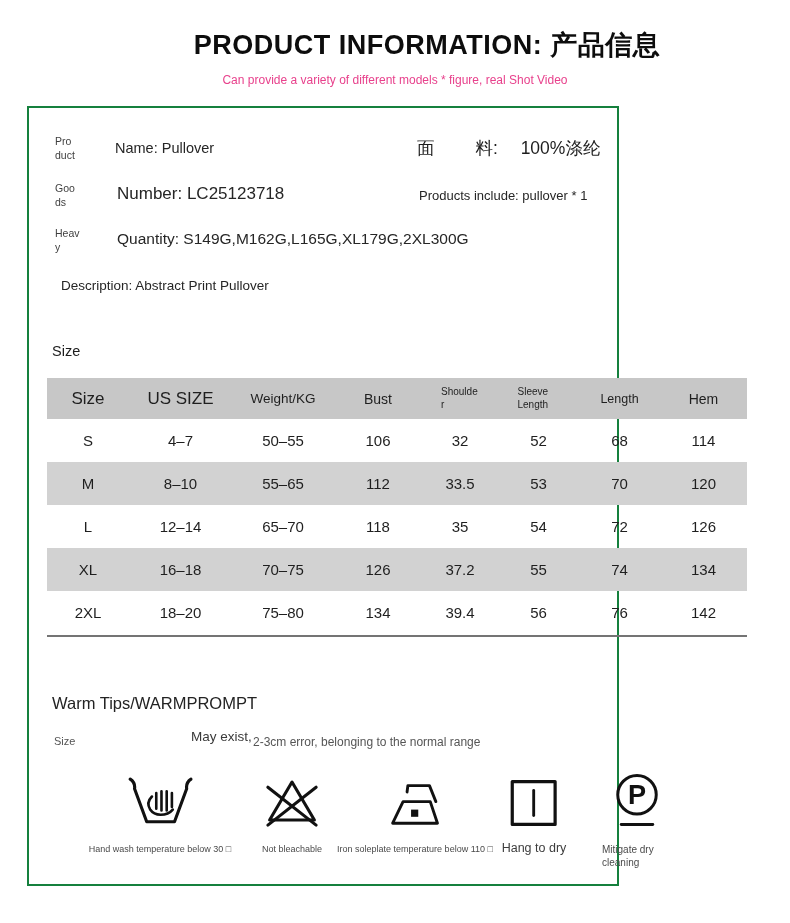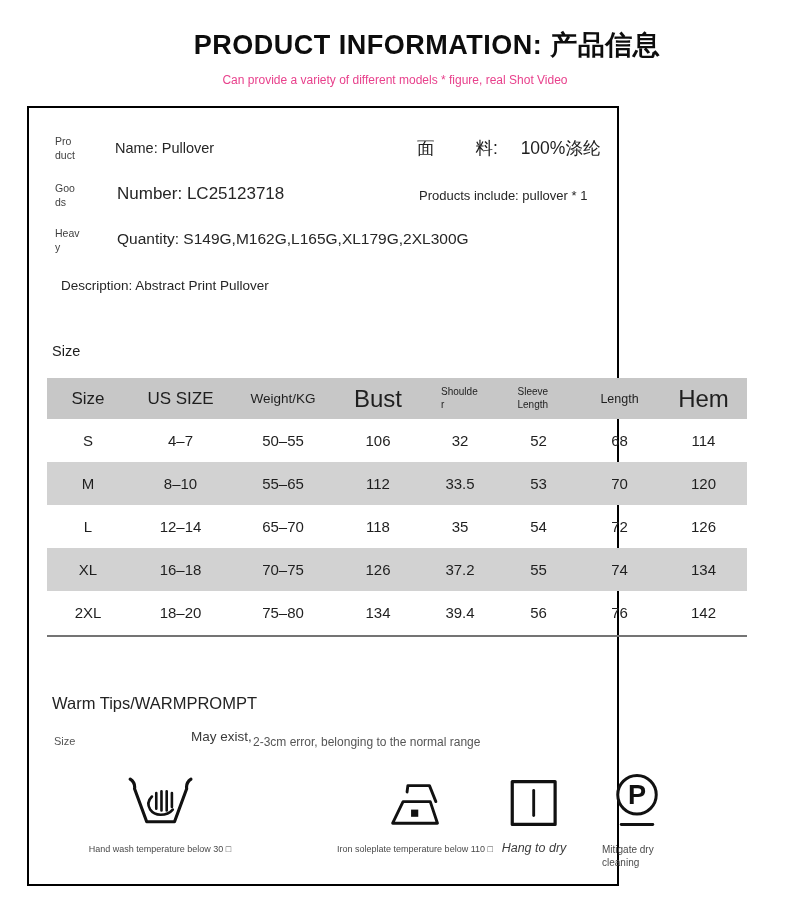--- a/index.html
+++ b/index.html
@@ -7,21 +7,21 @@
               font-family:"Liberation Sans", sans-serif; color:#262626; }
   .stage { position:relative; width:790px; height:923px; overflow:hidden; }
 
   .page-title { position:absolute; top:27px; left:0; width:100%;
                 text-align:center; font-size:27px; font-weight:bold;
                 letter-spacing:.5px; color:#0d0d0d;margin-left:32px; }
   .page-subtitle { position:absolute; top:73px; left:0; width:100%;
                    text-align:center; font-size:12px; color:#e8418c; }
 
   .main-box { position:absolute; left:27px; top:106px; width:592px; height:780px;
-              border:2px solid #000000; background:#fff; }
+              border:2px solid #15803d; background:#fff; }
 
   .mini-label { position:absolute; font-size:10.5px; color:#3f3f3f; line-height:1.3; }
   .mini-label span { display:block; }
   .lbl-product { left:26px; top:27px; }
   .lbl-goods   { left:26px; top:74px; }
   .lbl-heavy   { left:26px; top:119px; }
 
   .val-name     { position:absolute; left:86px; top:32px; font-size:14.5px; }
   .val-number   { position:absolute; left:88px; top:76px; font-size:17px; }
   .val-quantity { position:absolute; left:88px; top:122px; font-size:15.5px; }
@@ -36,21 +36,21 @@
 
   table.size-table { position:absolute; left:18px; top:270px; width:700px;
                      border-collapse:collapse; table-layout:fixed; color:#1f1f1f; }
   table.size-table th, table.size-table td { text-align:center; vertical-align:middle;
                      font-weight:normal; padding:0; }
   table.size-table thead tr { height:41px; background:#c7c7c7; }
   table.size-table tbody tr { height:43px; }
   table.size-table tbody tr:nth-child(even) { background:#d2d2d2; }
   th.h-size, th.h-us { font-size:17px; }
   th.h-weight { font-size:13.5px; }
-  th.h-bust, th.h-hem { font-size:24px; }
+  th.h-bust, th.h-hem { font-size:14px; }
   th.h-shoulder, th.h-sleeve { font-size:10px; }
   th.h-length { font-size:12.5px; }
   th.h-shoulder i, th.h-sleeve i { display:inline-block; font-style:normal;
         text-align:left; line-height:1.25; }
   th.h-shoulder i { width:38px; word-break:break-all; }
   th.h-sleeve i { width:42px; }
   table.size-table td { font-size:15px; }
 
   .table-underline { position:absolute; left:18px; top:527px; width:700px;
                      border-top:2px solid #747474; }
@@ -59,21 +59,21 @@
   .tips-size    { position:absolute; left:25px; top:627px; font-size:11px; color:#555; }
   .tips-main    { position:absolute; left:162px; top:621px; font-size:13.5px; color:#3a3a3a; }
   .tips-detail  { position:absolute; left:224px; top:627px; font-size:12px; color:#555; }
 
   .care-item { position:absolute; top:662px; transform:translateX(-50%); text-align:center; }
   .care-item .icon-box { height:58px; display:flex; align-items:flex-end; justify-content:center; }
   .care-item svg { display:block; }
   .care-caption { margin-top:16px; font-size:9px; color:#4a4a4a; white-space:nowrap; }
   .care-1 { left:131px; } .care-2 { left:263px; } .care-3 { left:386px; }
   .care-4 { left:505px; } .care-5 { left:608px; }
-  .care-4 .care-caption { font-size:12.5px; color:#3d3d3d; margin-top:13px;font-style:italic; }
+  .care-4 .care-caption { font-size:12.5px; color:#3d3d3d; margin-top:13px; }
   .care-5 .care-caption { font-size:10px; white-space:normal; width:70px;
                           text-align:left; line-height:1.25; }
   .stroke { fill:none; stroke:#111; stroke-width:3.6; stroke-linecap:round; stroke-linejoin:round; }
   .fillblk { fill:#111; stroke:none; }
 </style>
 </head>
 <body>
 
 <div class="stage">
 
@@ -198,20 +198,29 @@
       <div class="icon-box">
         <svg width="66" height="56" viewBox="0 0 76 62">
           <path class="stroke" d="M4,7 q6,4 5,11 L23,56 h32 L69,18 q-1,-7 5,-11"></path>
           <path class="stroke" style="stroke-width:3" d="M34,23 V41 M40,21 V43 M46,21 V43 M52,23 V39"></path>
           <path class="stroke" style="stroke-width:3" d="M29,27 q-7,7 -2,15 q4,6 12,6 q9,0 14,-6"></path>
         </svg>
       </div>
       <div class="care-caption">Hand wash temperature below 30 □</div>
     </div>
 
+    <div class="care-item care-2">
+      <div class="icon-box">
+        <svg width="62" height="54" viewBox="0 0 72 62">
+          <path class="stroke" d="M36,9 L10,53 H62 Z"></path>
+          <path class="stroke" d="M8,15 L64,59 M64,15 L8,59"></path>
+        </svg>
+      </div>
+      <div class="care-caption">Not bleachable</div>
+    </div>
 
     <div class="care-item care-3">
       <div class="icon-box">
         <svg width="64" height="48" viewBox="0 0 80 60">
           <path class="stroke" d="M30,15 L31,7 H58 L66,27"></path>
           <path class="stroke" d="M12,54 L25,27 H59 L68,54 Z"></path>
           <rect class="fillblk" x="35" y="37" width="9" height="9"></rect>
         </svg>
       </div>
       <div class="care-caption">Iron soleplate temperature below 110 □</div>

